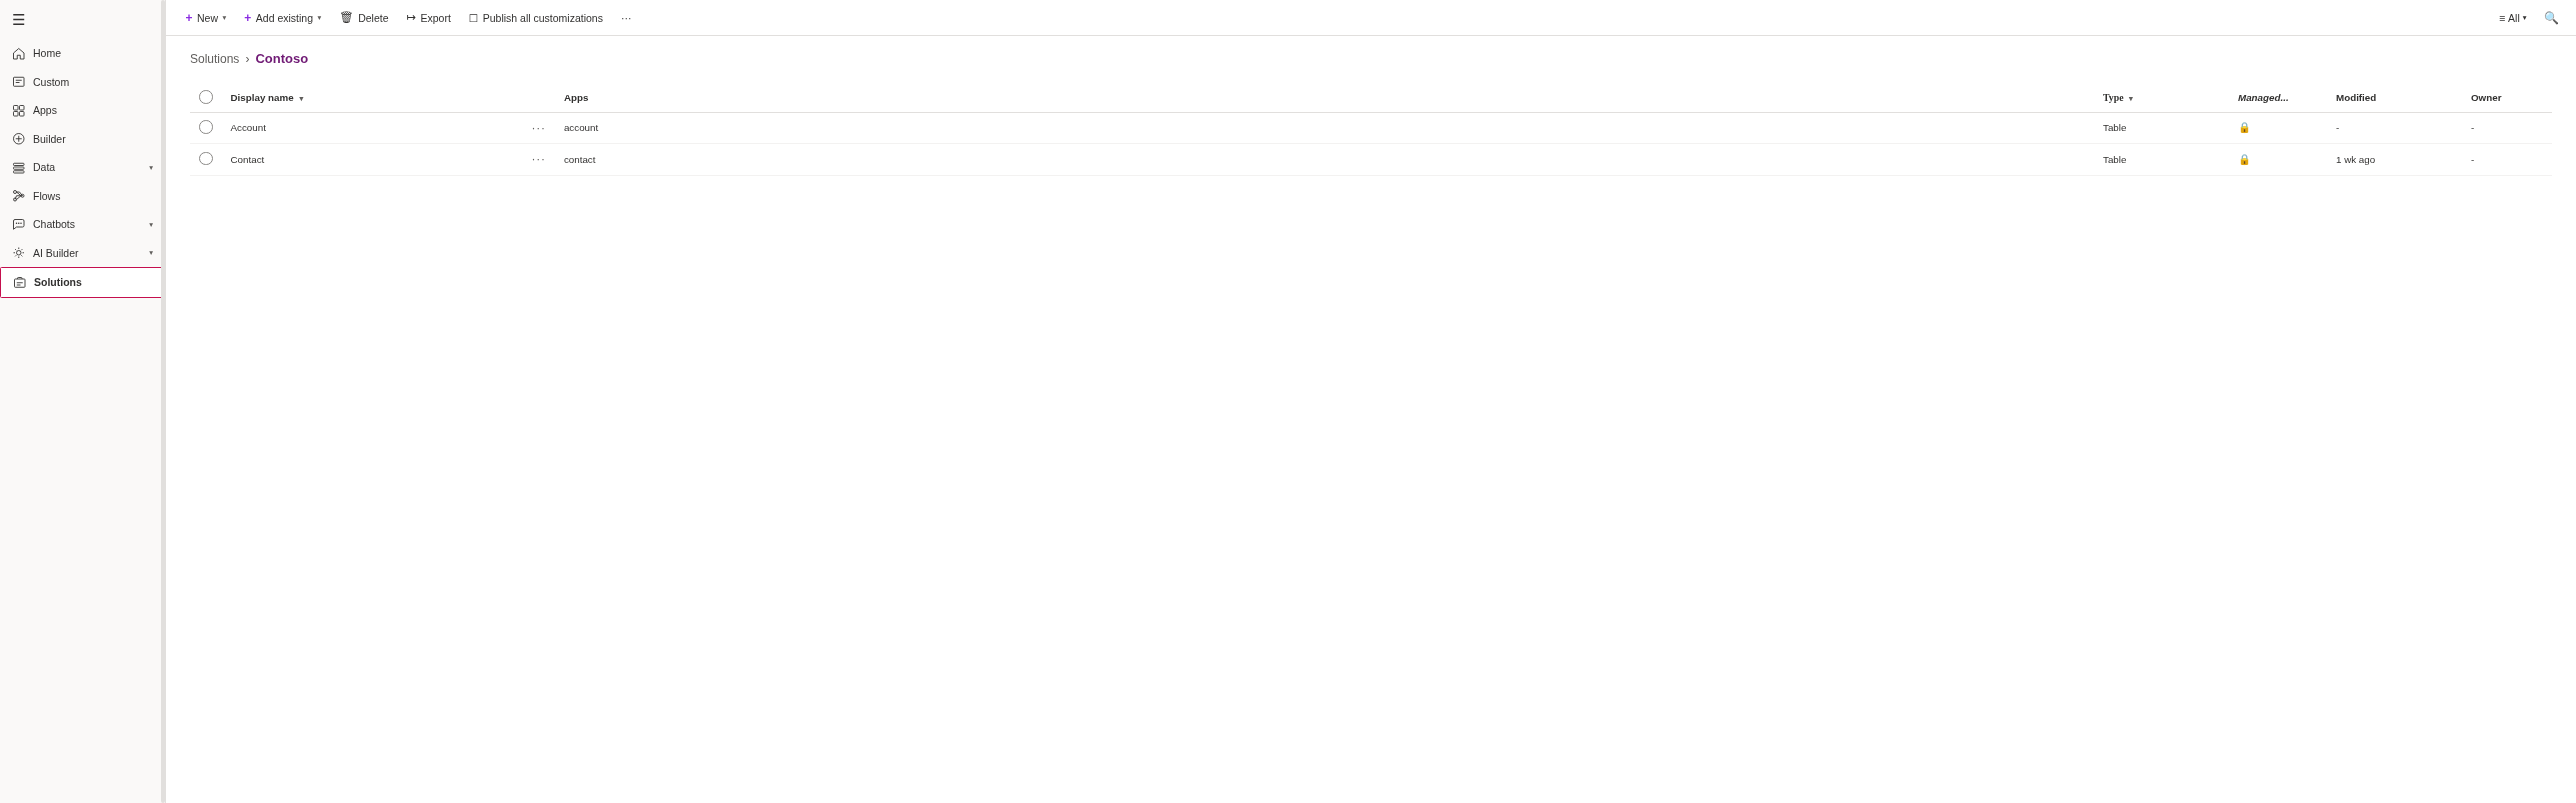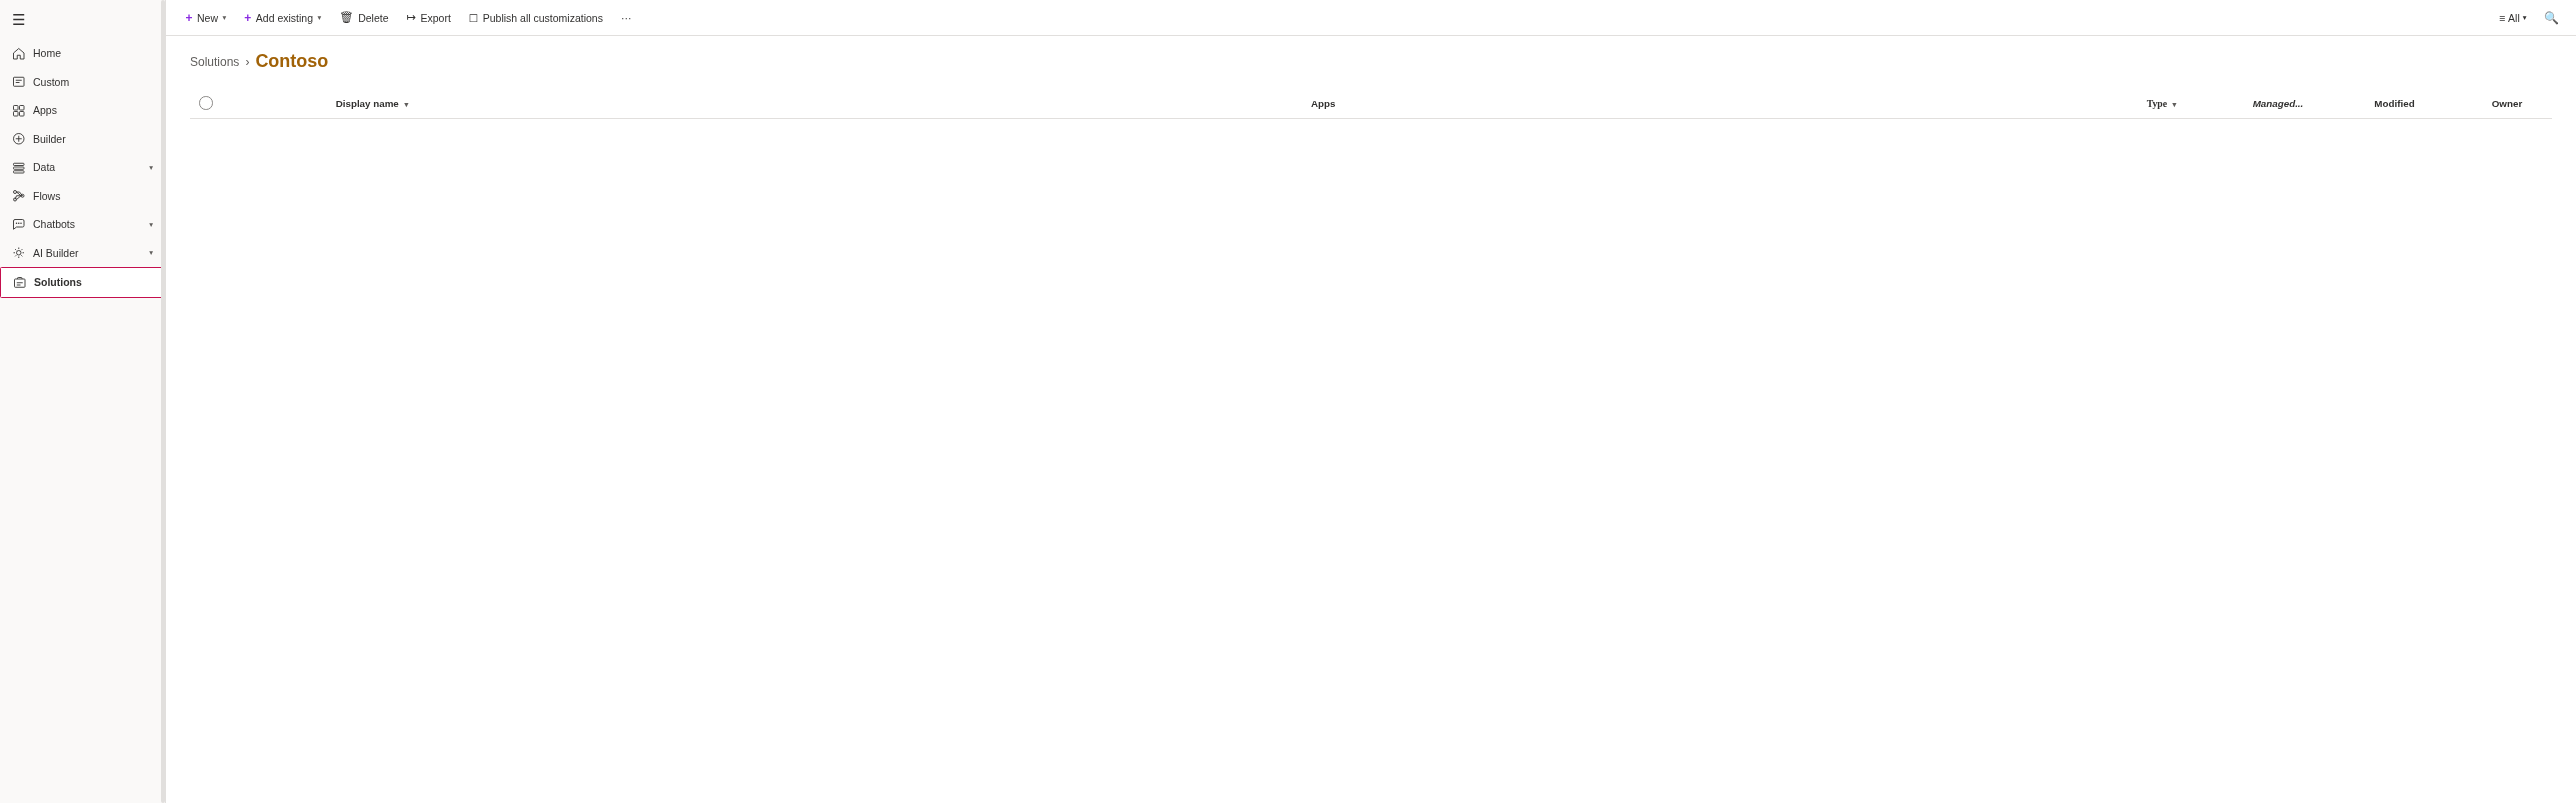--- a/index.html
+++ b/index.html
@@ -121,33 +121,33 @@
     .breadcrumb {
       display: flex;
       align-items: center;
       gap: 6px;
       margin-bottom: 18px;
       font-size: 10.5px;
       color: #605e5c;
     }
     .breadcrumb .current {
       font-weight: 700;
-      color: #a16207;
-      font-size: 18px;
+      color: #701a75;
+      font-size: 13px;
     }
     .breadcrumb .separator { color: #605e5c; font-size: 12px; }
     .breadcrumb .parent { font-size: 12px; cursor: pointer; color: #605e5c; }
 
     
     .data-table {
       width: 100%;
       border-collapse: collapse;
     }
     .data-table th {
-      text-align: center;
+      text-align: left;
       padding: 6px 9px;
       font-weight: 600;
       color: #323130;
       font-size: 9.8px;
       border-bottom: 0.8px solid #e1dfdd;
       cursor: pointer;
       white-space: nowrap;
     }
     .data-table td {
       padding: 7.5px 9px;
@@ -390,18 +390,42 @@
           </th>
           <th class="modified-col">
             <span>Modified</span>
           </th>
           <th class="owner-col">
             <span>Owner</span>
           </th>
         </tr>
       </thead>
       <tbody id="table-body">
+      <tr>
+      <td class="select-col">
+        <input type="radio" class="row-select" style="">
+      </td>
+      <td>Account</td>
+      <td><span class="dots-menu">···</span></td>
+      <td>account</td>
+      <td>Table</td>
+      <td><span class="lock-icon">🔒</span></td>
+      <td>-</td>
+      <td>-</td>
+    </tr>
+          <tr>
+      <td class="select-col">
+        <input type="radio" class="row-select" style="">
+      </td>
+      <td>Contact</td>
+      <td><span class="dots-menu">···</span></td>
+      <td>contact</td>
+      <td>Table</td>
+      <td><span class="lock-icon">🔒</span></td>
+      <td>1 wk ago</td>
+      <td>-</td>
+    </tr>
         </tbody>
     </table>
 
   </div>
 </div>
 
 
 </body></html>

